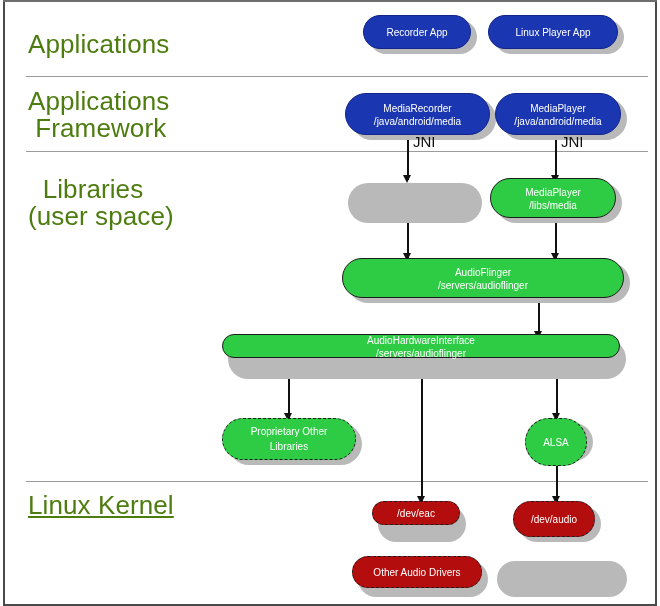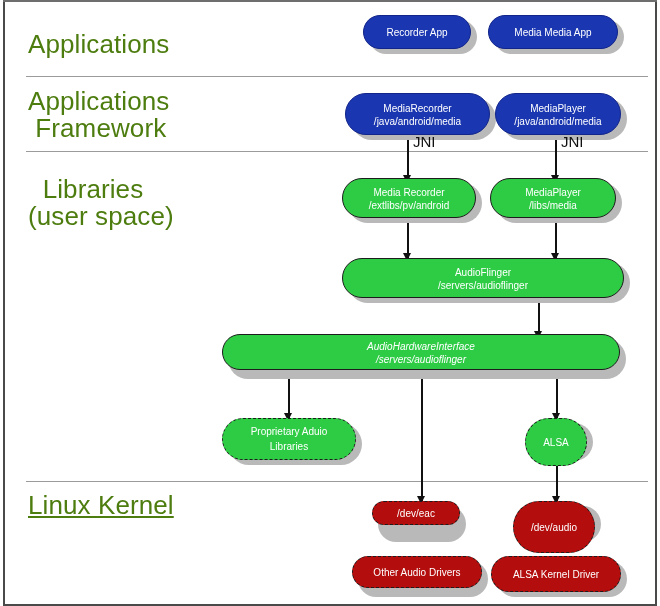--- a/index.html
+++ b/index.html
@@ -184,83 +184,76 @@
   <div class="conn" style="left:556px; top:455px; height:46px;"></div>
   <div class="arrow-head" style="left:552px; top:496px;"></div>
 
   <div class="shadow" style="left:369px; top:20px; width:108px; height:34px;"></div>
   <div class="node blue" style="left:363px; top:15px; width:108px; height:34px;">
     <span class="title">Recorder App</span>
   </div>
 
   <div class="shadow" style="left:494px; top:20px; width:130px; height:34px;"></div>
   <div class="node blue" style="left:488px; top:15px; width:130px; height:34px;">
-    <span class="title">Media Media App</span>
+    <span class="title">Linux Player App</span>
   </div>
 
   <div class="shadow" style="left:351px; top:98px; width:145px; height:42px;"></div>
   <div class="node blue two-line" style="left:345px; top:93px; width:145px; height:42px;">
     <span class="title">MediaRecorder</span>
     <span class="sub">/java/android/media</span>
   </div>
 
   <div class="shadow" style="left:501px; top:98px; width:126px; height:42px;"></div>
   <div class="node blue two-line" style="left:495px; top:93px; width:126px; height:42px;">
     <span class="title">MediaPlayer</span>
     <span class="sub">/java/android/media</span>
   </div>
 
   <div class="shadow" style="left:348px; top:183px; width:134px; height:40px;"></div>
-  <div class="node green two-line" style="left:342px; top:178px; width:134px; height:40px;">
-    <span class="title">Media Recorder</span>
-    <span class="sub">/extlibs/pv/android</span>
-  </div>
 
   <div class="shadow" style="left:496px; top:183px; width:126px; height:40px;"></div>
   <div class="node green two-line" style="left:490px; top:178px; width:126px; height:40px;">
     <span class="title">MediaPlayer</span>
     <span class="sub">/libs/media</span>
   </div>
 
   <div class="shadow" style="left:348px; top:263px; width:282px; height:40px;"></div>
   <div class="node green two-line" style="left:342px; top:258px; width:282px; height:40px;">
     <span class="title">AudioFlinger</span>
     <span class="sub">/servers/audioflinger</span>
   </div>
 
   <div class="shadow" style="left:228px; top:339px; width:398px; height:40px;"></div>
-  <div class="node green two-line" style="left:222px; top:334px; width:398px; height:36px;font-style:italic;">
+  <div class="node green two-line" style="left:222px; top:334px; width:398px; height:24px;">
     <span class="title">AudioHardwareInterface</span>
     <span class="sub">/servers/audioflinger</span>
   </div>
 
   <div class="shadow" style="left:228px; top:423px; width:134px; height:42px;"></div>
   <div class="node green-dashed two-line" style="left:222px; top:418px; width:134px; height:42px;">
-    <span class="title">Proprietary Aduio</span>
+    <span class="title">Proprietary Other</span>
     <span class="title">Libraries</span>
   </div>
 
   <div class="shadow" style="left:531px; top:423px; width:62px; height:38px;"></div>
   <div class="node green-dashed" style="left:525px; top:418px; width:62px; height:48px;">
     <span class="title">ALSA</span>
   </div>
 
   <div class="shadow" style="left:378px; top:506px; width:88px; height:36px;"></div>
   <div class="node red-dashed" style="left:372px; top:501px; width:88px; height:24px;">
     <span class="title">/dev/eac</span>
   </div>
 
   <div class="shadow" style="left:519px; top:506px; width:82px; height:36px;"></div>
-  <div class="node red-dashed" style="left:513px; top:501px; width:82px; height:52px;">
+  <div class="node red-dashed" style="left:513px; top:501px; width:82px; height:36px;">
     <span class="title">/dev/audio</span>
   </div>
 
   <div class="shadow" style="left:358px; top:561px; width:130px; height:36px;"></div>
   <div class="node red-dashed" style="left:352px; top:556px; width:130px; height:32px;">
     <span class="title">Other Audio Drivers</span>
   </div>
 
   <div class="shadow" style="left:497px; top:561px; width:130px; height:36px;"></div>
-  <div class="node red-dashed" style="left:491px; top:556px; width:130px; height:36px;">
-    <span class="title">ALSA Kernel Driver</span>
-  </div>
 
 </div>
 
 </body></html>

